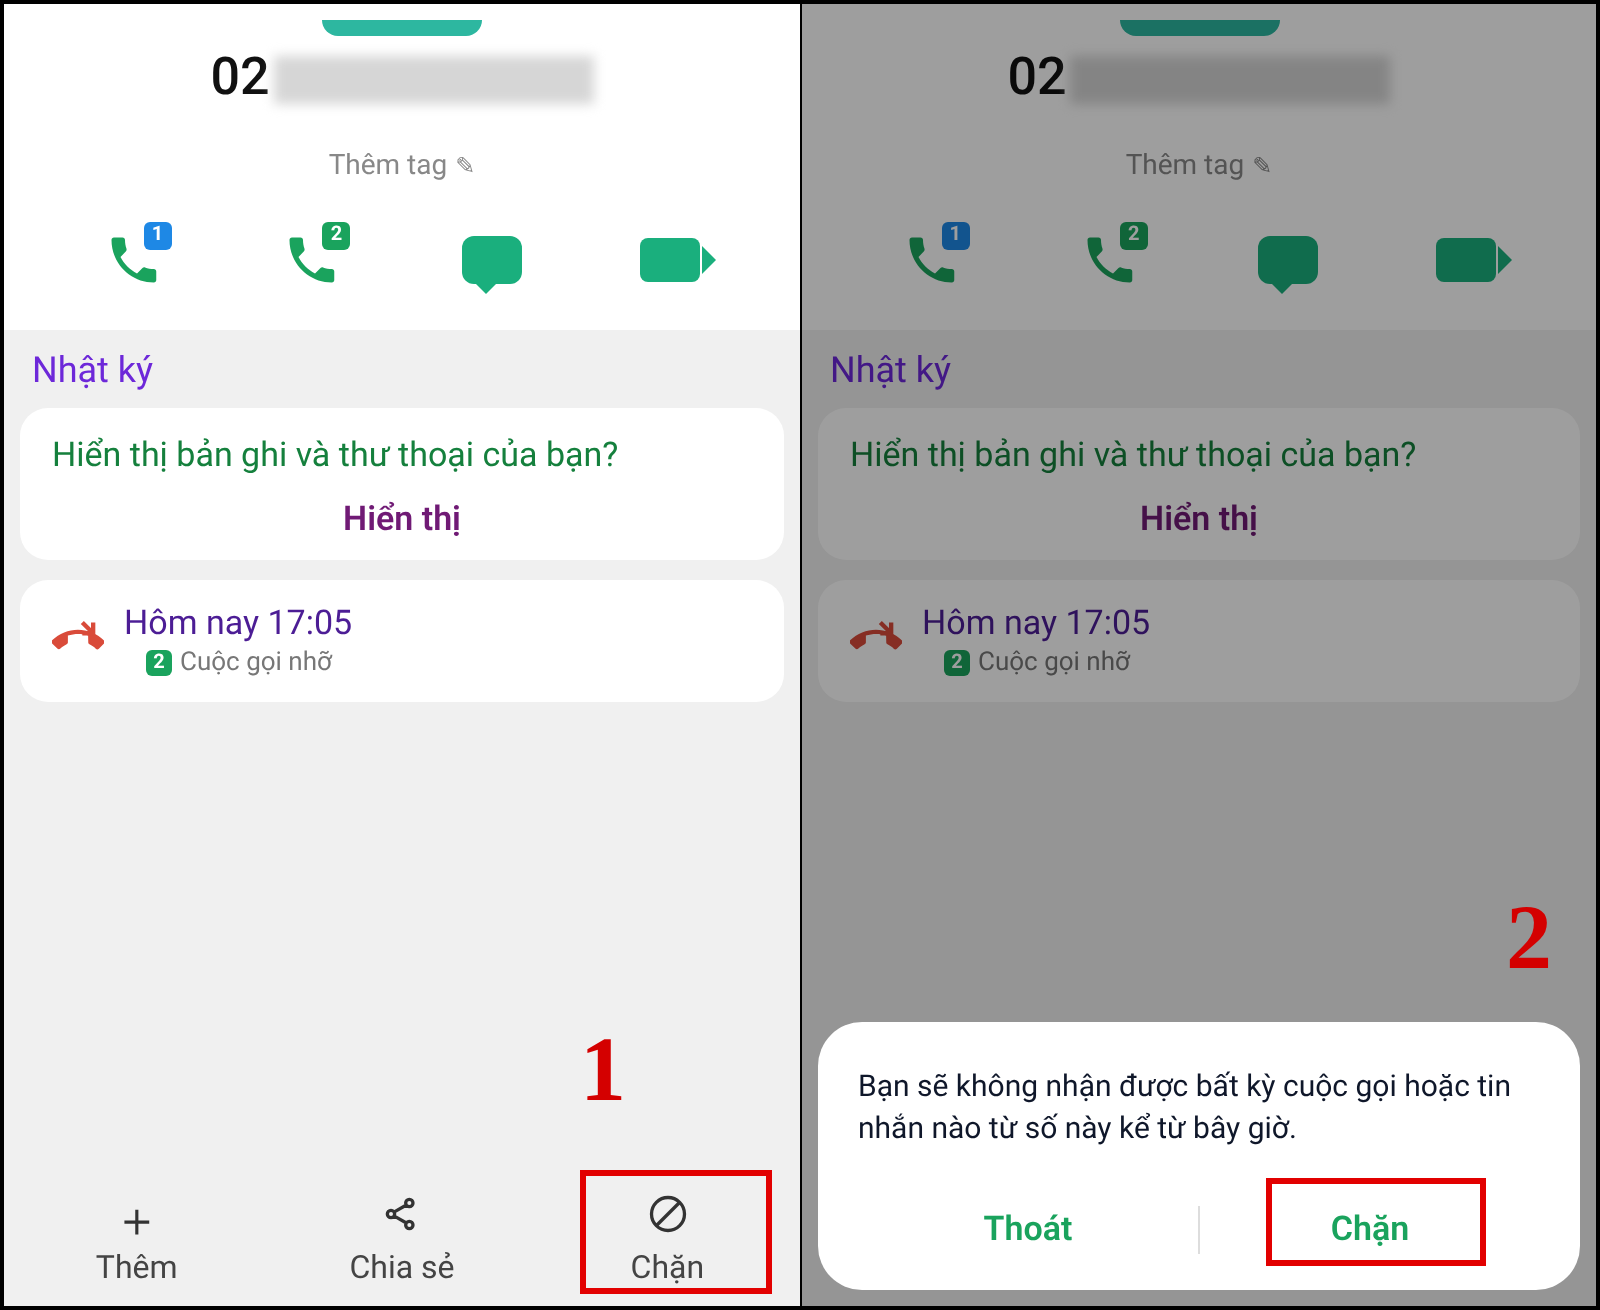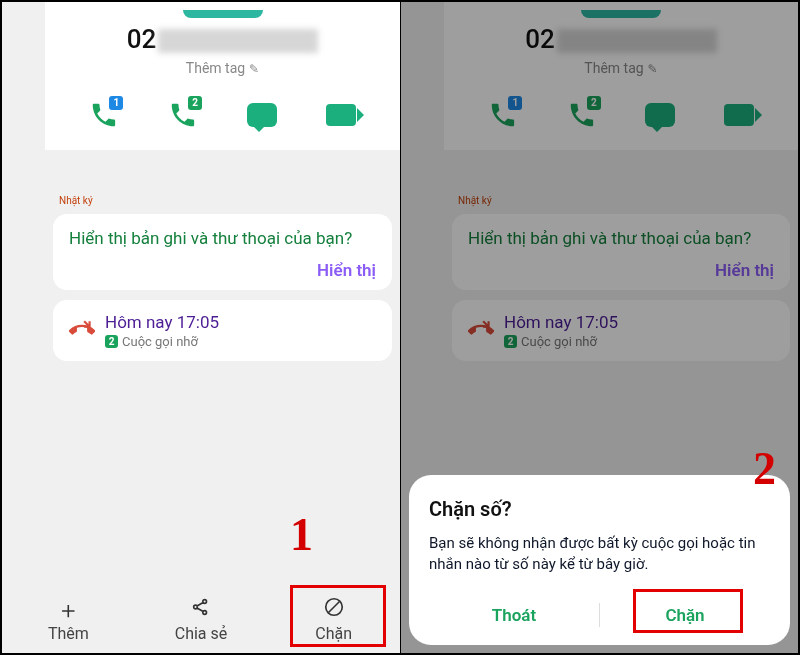--- a/index.html
+++ b/index.html
@@ -10,21 +10,20 @@
   height: 655px;
   overflow: hidden;
   border: 2px solid #000;
   display: flex;
 }
 .pane {
   width: 50%;
   height: 100%;
   position: relative;
   background: #f0f0f0;
-  padding-left: 43px;
 }
 .pane + .pane { border-left: 1px solid #000; }
 
 .contact-header {
   background: #fff;
   padding: 8px 0 14px 0;
   text-align: center;
 }
 .avatar-sliver {
   width: 80px; height: 8px;
@@ -36,21 +35,21 @@
 .redacted {
   display: inline-block;
   width: 160px; height: 24px;
   background: #d6d6d6;
   vertical-align: middle;
   margin-left: 2px;
   filter: blur(3px);
 }
 .add-tag {
   font-size: 14px; color: #888;
-  margin-top: 6px;
+  margin-top: 21px;
 }
 .pencil-icon { margin-left: 4px; font-size: 12px; color: #888; }
 
 .actions-row {
   display: flex;
   justify-content: space-around;
   padding: 10px 20px 16px 20px;
   background: #fff;
 }
 .action-item { position: relative; }
@@ -93,47 +92,46 @@
 .video-icon::after {
   content: "";
   position: absolute;
   right: -8px; top: 4px;
   border: 7px solid transparent;
   border-left-color: #1aaf7d;
   border-right: none;
 }
 
 .section-header {
-  font-size: 10px;
-  color: #c2410c;
+  font-size: 18px;
+  color: #6d28d9;
   padding: 10px 14px 8px 14px;
   background: #f0f0f0;
-  margin-top: 35px;
 }
 
 .voicemail-card {
   background: #fff;
   border-radius: 14px;
   margin: 0 8px 10px 8px;
   padding: 14px 16px 10px 16px;
 }
 .voicemail-title { font-size: 17px; color: #15803d; }
-.card-action { text-align: right; color: #8b5cf6; font-weight: 600; font-size: 17px; margin-top: 12px; }
+.card-action { text-align: center; color: #701a75; font-weight: 600; font-size: 17px; margin-top: 12px; }
 
 .call-entry {
   background: #fff;
   border-radius: 14px;
   margin: 0 8px;
   padding: 12px 16px;
   display: flex;
   align-items: center;
 }
 .missed-icon { width: 26px; margin-right: 10px; flex: none; }
 .call-details .time { font-size: 17px; color: #4c1d95; margin-bottom: 2px; }
-.call-details .type { font-size: 13px; color: #777; }
+.call-details .type { font-size: 13px; color: #777; margin-left: 11px; }
 .mini-sim {
   display: inline-block;
   background: #1aa35d;
   color: #fff;
   font-size: 10px;
   font-weight: bold;
   width: 13px; height: 13px;
   border-radius: 3px;
   text-align: center;
   line-height: 13px;
@@ -355,21 +353,20 @@
     <div class="bottom-item"><span class="bi-icon"><svg width="22" height="22" viewBox="0 0 24 24">
             <path fill="none" stroke="#888" stroke-width="1.8" d="M18 6a2 2 0 11-4 0 2 2 0 014 0zM8 12a2 2 0 11-4 0 2 2 0 014 0zM18 18a2 2 0 11-4 0 2 2 0 014 0zM7.6 11l6.8-3.9M7.6 13l6.8 3.9"></path>
           </svg></span><span class="bi-label">Chia sẻ</span></div>
     <div class="bottom-item"><span class="bi-icon"><svg width="22" height="22" viewBox="0 0 24 24">
             <circle cx="12" cy="12" r="9" fill="none" stroke="#888" stroke-width="1.8"></circle>
             <line x1="6" y1="18" x2="18" y2="6" stroke="#888" stroke-width="1.8"></line>
           </svg></span><span class="bi-label">Chặn</span></div>
   </div>
 
   <div class="modal">
-    <h3>Chặn số?</h3>
     <p>Bạn sẽ không nhận được bất kỳ cuộc gọi hoặc tin nhắn nào từ số này kể từ bây giờ.</p>
     <div class="modal-buttons">
       <div class="mbtn">Thoát</div>
       <div class="divider"></div>
       <div class="mbtn">Chặn</div>
     </div>
   </div>
 
   <div class="step-number" style="right:22px; bottom:158px;">2</div>
   <div class="red-box" style="right:55px; bottom:20px; width:110px; height:44px;"></div>

